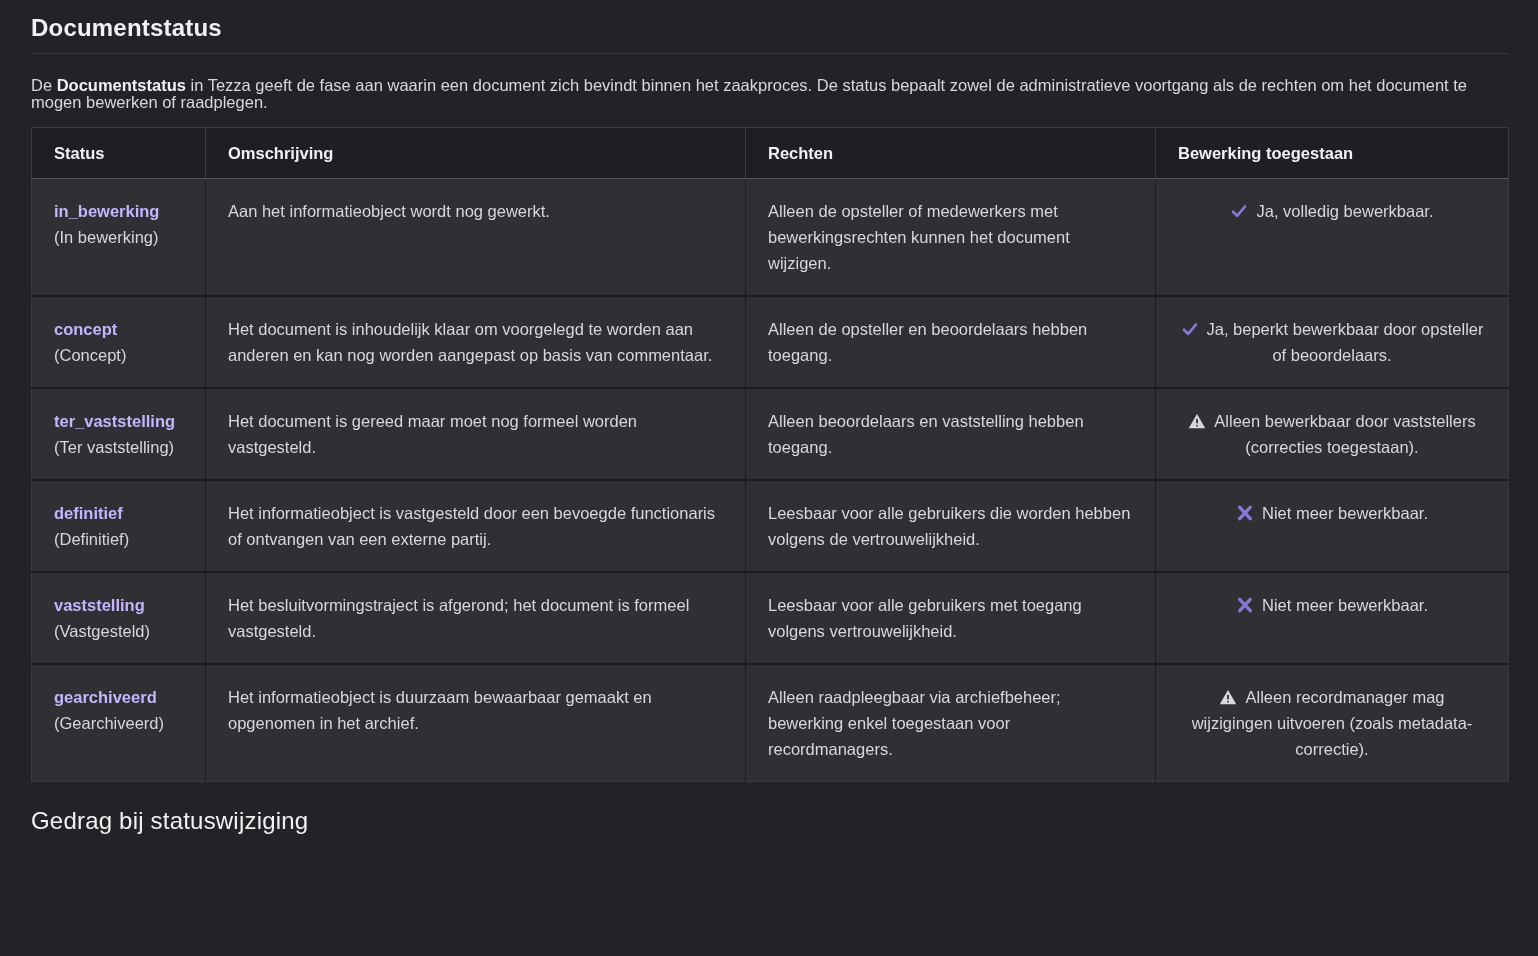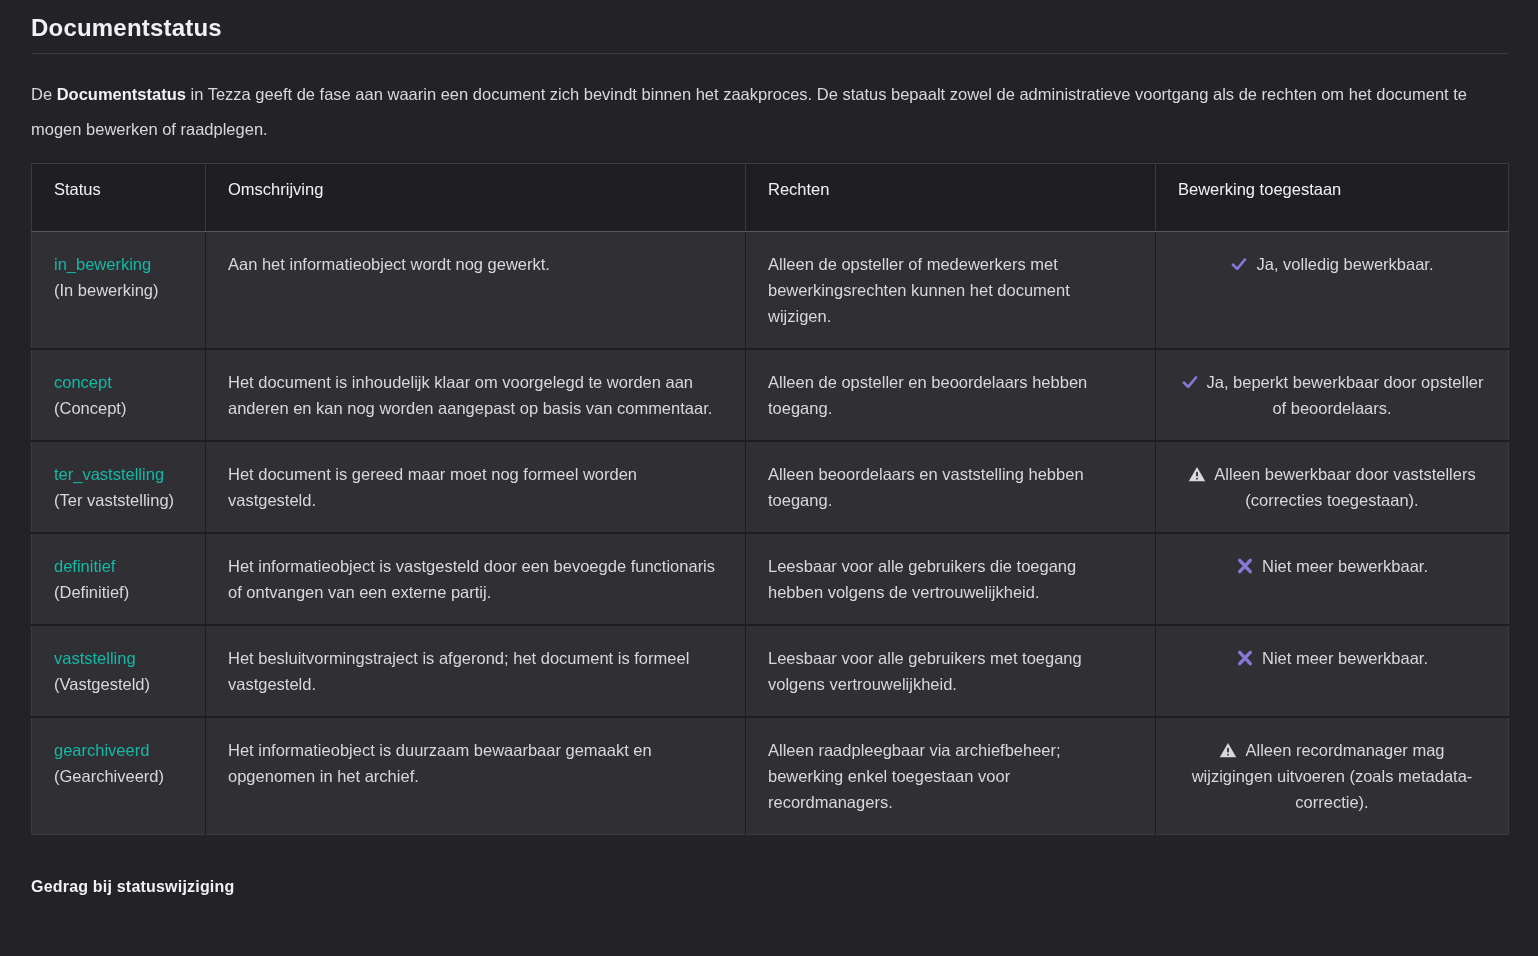--- a/index.html
+++ b/index.html
@@ -25,21 +25,21 @@
     color:var(--text-bright);
     font-size:24px;line-height:31px;font-weight:700;
     letter-spacing:.2px;
   }
   hr.title-divider{
     border:none;border-top:1px solid var(--border-outer);
     margin-top:10px;
   }
   p.intro{
     margin-top:23px;
-    font-size:16.5px;line-height:35px;
+    font-size:16.5px;line-height:17px;
     color:var(--text-main);
   }
   p.intro strong{color:var(--text-bright);font-weight:700;}
   h2.section{
     margin-top:19px;
     color:var(--text-bright);
     font-size:21px;line-height:27px;font-weight:700;
   }
   table.status-table{
     margin-top:16px;
@@ -49,50 +49,50 @@
     border:1px solid var(--border-outer);
     font-size:16.5px;
   }
   col.c-status{width:174px;}
   col.c-omschrijving{width:540px;}
   col.c-rechten{width:410px;}
   col.c-bewerking{width:353px;}
   thead th{
     background:var(--header-bg);
     color:var(--text-bright);
-    font-size:16.5px;font-weight:400;
+    font-size:16.5px;font-weight:700;
     text-align:left;
-    padding:16px 22px 32px 22px;
+    padding:16px 22px 15px 22px;
     border-right:1px solid var(--border-outer);
     border-bottom:1px solid var(--border-light);
   }
   thead th:last-child{border-right:none;}
   tbody td{
     background:var(--row-bg);
     vertical-align:top;
     padding:19px 22px;
     line-height:26px;
     border-right:1px solid var(--border-dark);
     border-bottom:2px solid var(--border-dark);
   }
   tbody td:last-child{border-right:none;text-align:center;}
   tbody tr:last-child td{border-bottom:none;}
-  .status-code{font-weight:400;color:#14b8a6;}
+  .status-code{font-weight:700;color:#c4b5fd;}
   .status-label{color:var(--text-main);}
   .cell-icon{
     display:inline-block;
     width:18px;height:18px;
     vertical-align:-3px;
     margin-right:8px;
   }
   .cell-icon svg{display:block;width:18px;height:18px;}
   h2.bottom-heading{
-    margin-top:36px;
+    margin-top:23px;
     color:var(--text-bright);
-    font-size:16px;line-height:31px;font-weight:700;
+    font-size:24px;line-height:31px;font-weight:400;
     letter-spacing:.2px;
   }
 </style>
 </head>
 <body>
 
 <main>
   <h1>Documentstatus</h1>
   <hr class="title-divider">
 
@@ -152,21 +152,21 @@
                 <rect x="10.8" y="17" width="2.4" height="2.4" rx="1.2" fill="#2f2f34"></rect>
               </svg></span><span>Alleen bewerkbaar door vaststellers (correcties toegestaan).</span></td>
   </tr>
 
   <tr>
     <td>
       <div class="status-code">definitief</div>
       <div class="status-label">(Definitief)</div>
     </td>
     <td>Het informatieobject is vastgesteld door een bevoegde functionaris of ontvangen van een externe partij.</td>
-    <td>Leesbaar voor alle gebruikers die toegang hebben volgens de vertrouwelijkheid.</td>
+    <td>Leesbaar voor alle gebruikers die worden hebben volgens de vertrouwelijkheid.</td>
     <td><span class="cell-icon"><svg viewBox="0 0 24 24">
                 <path d="M5 4.5 L19 19.5 M19 4.5 L5 19.5" fill="none" stroke="#8678d6" stroke-width="4.6" stroke-linecap="round"></path>
               </svg></span><span>Niet meer bewerkbaar.</span></td>
   </tr>
 
   <tr>
     <td>
       <div class="status-code">vaststelling</div>
       <div class="status-label">(Vastgesteld)</div>
     </td>

